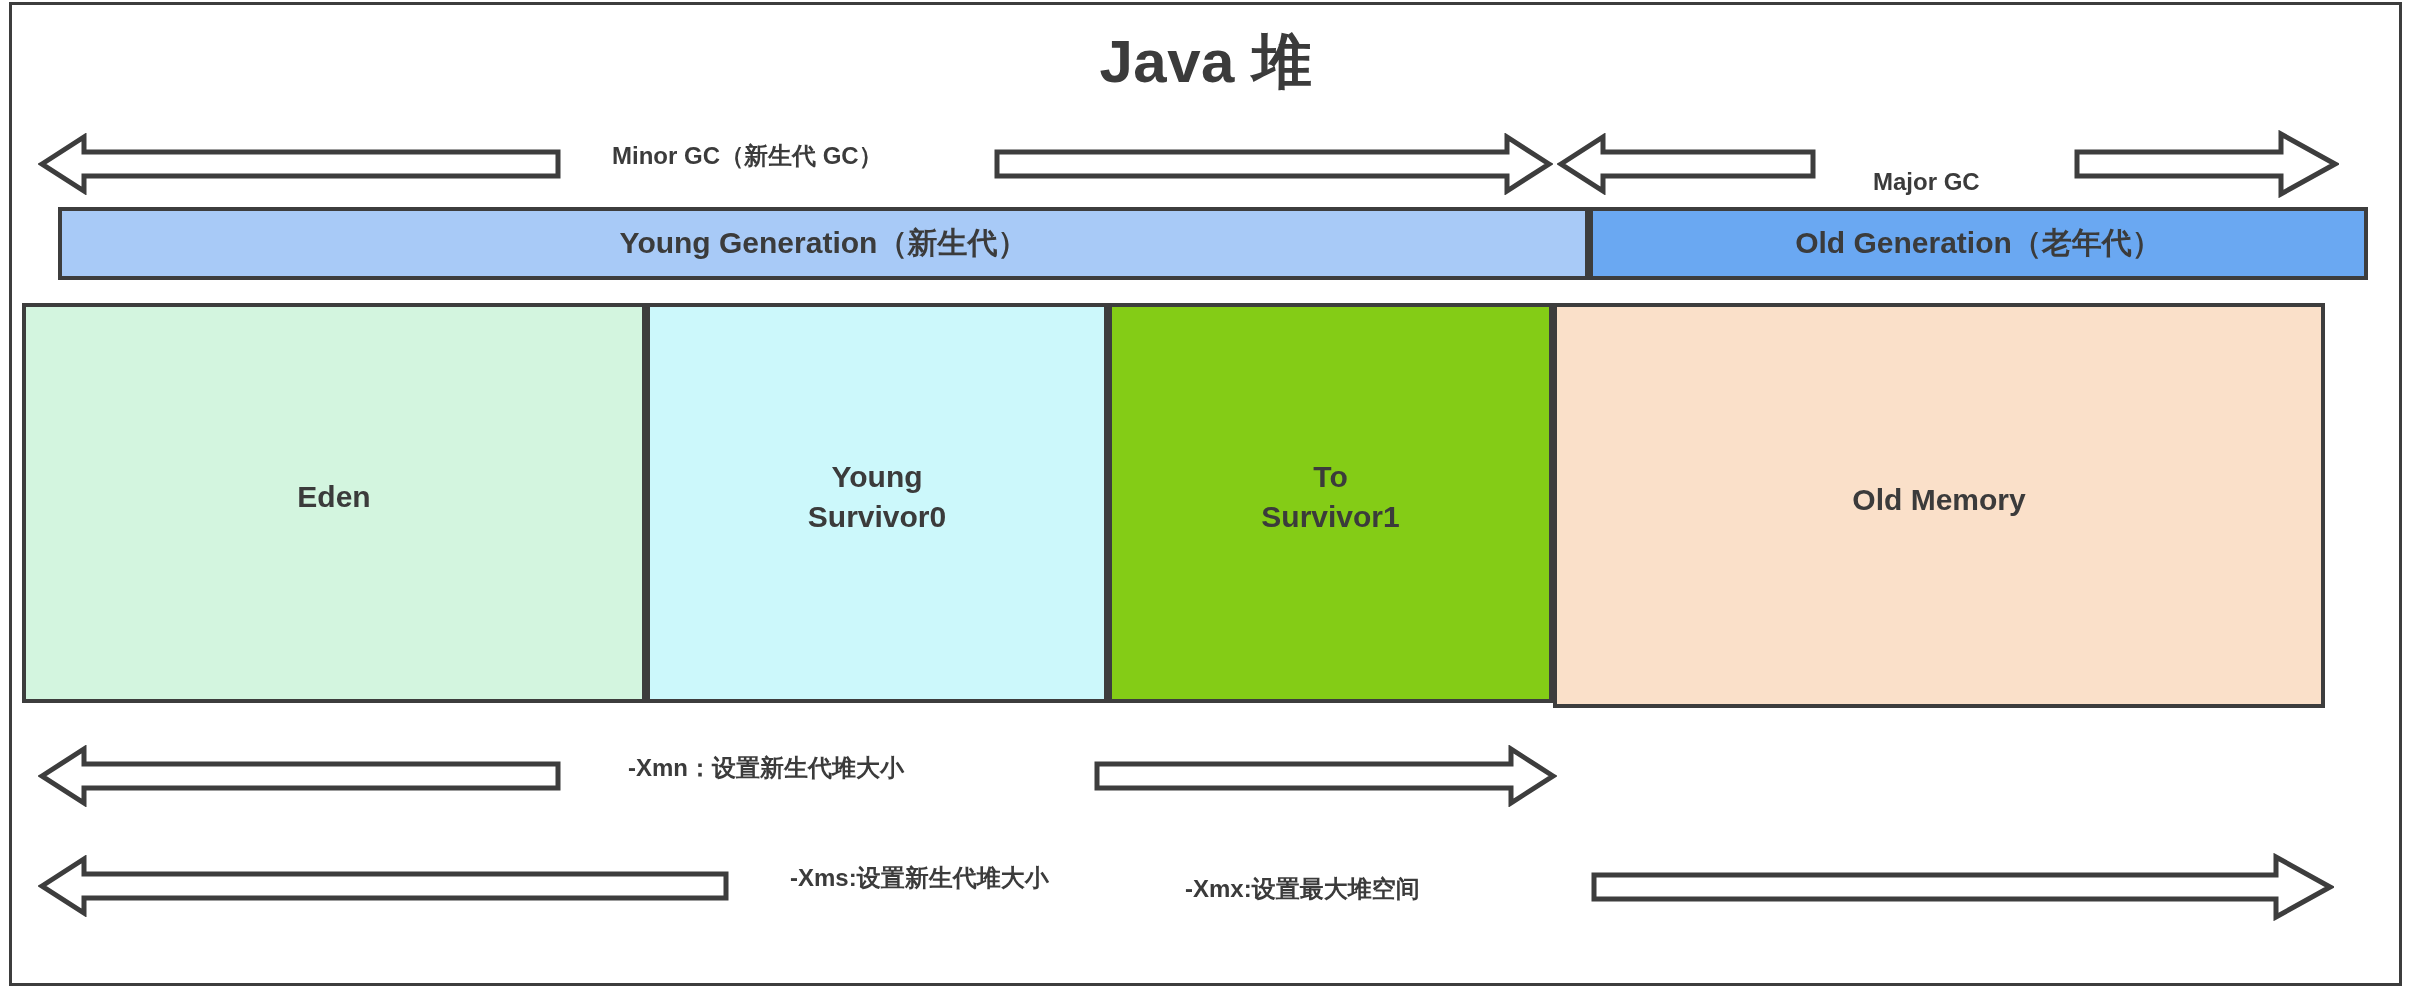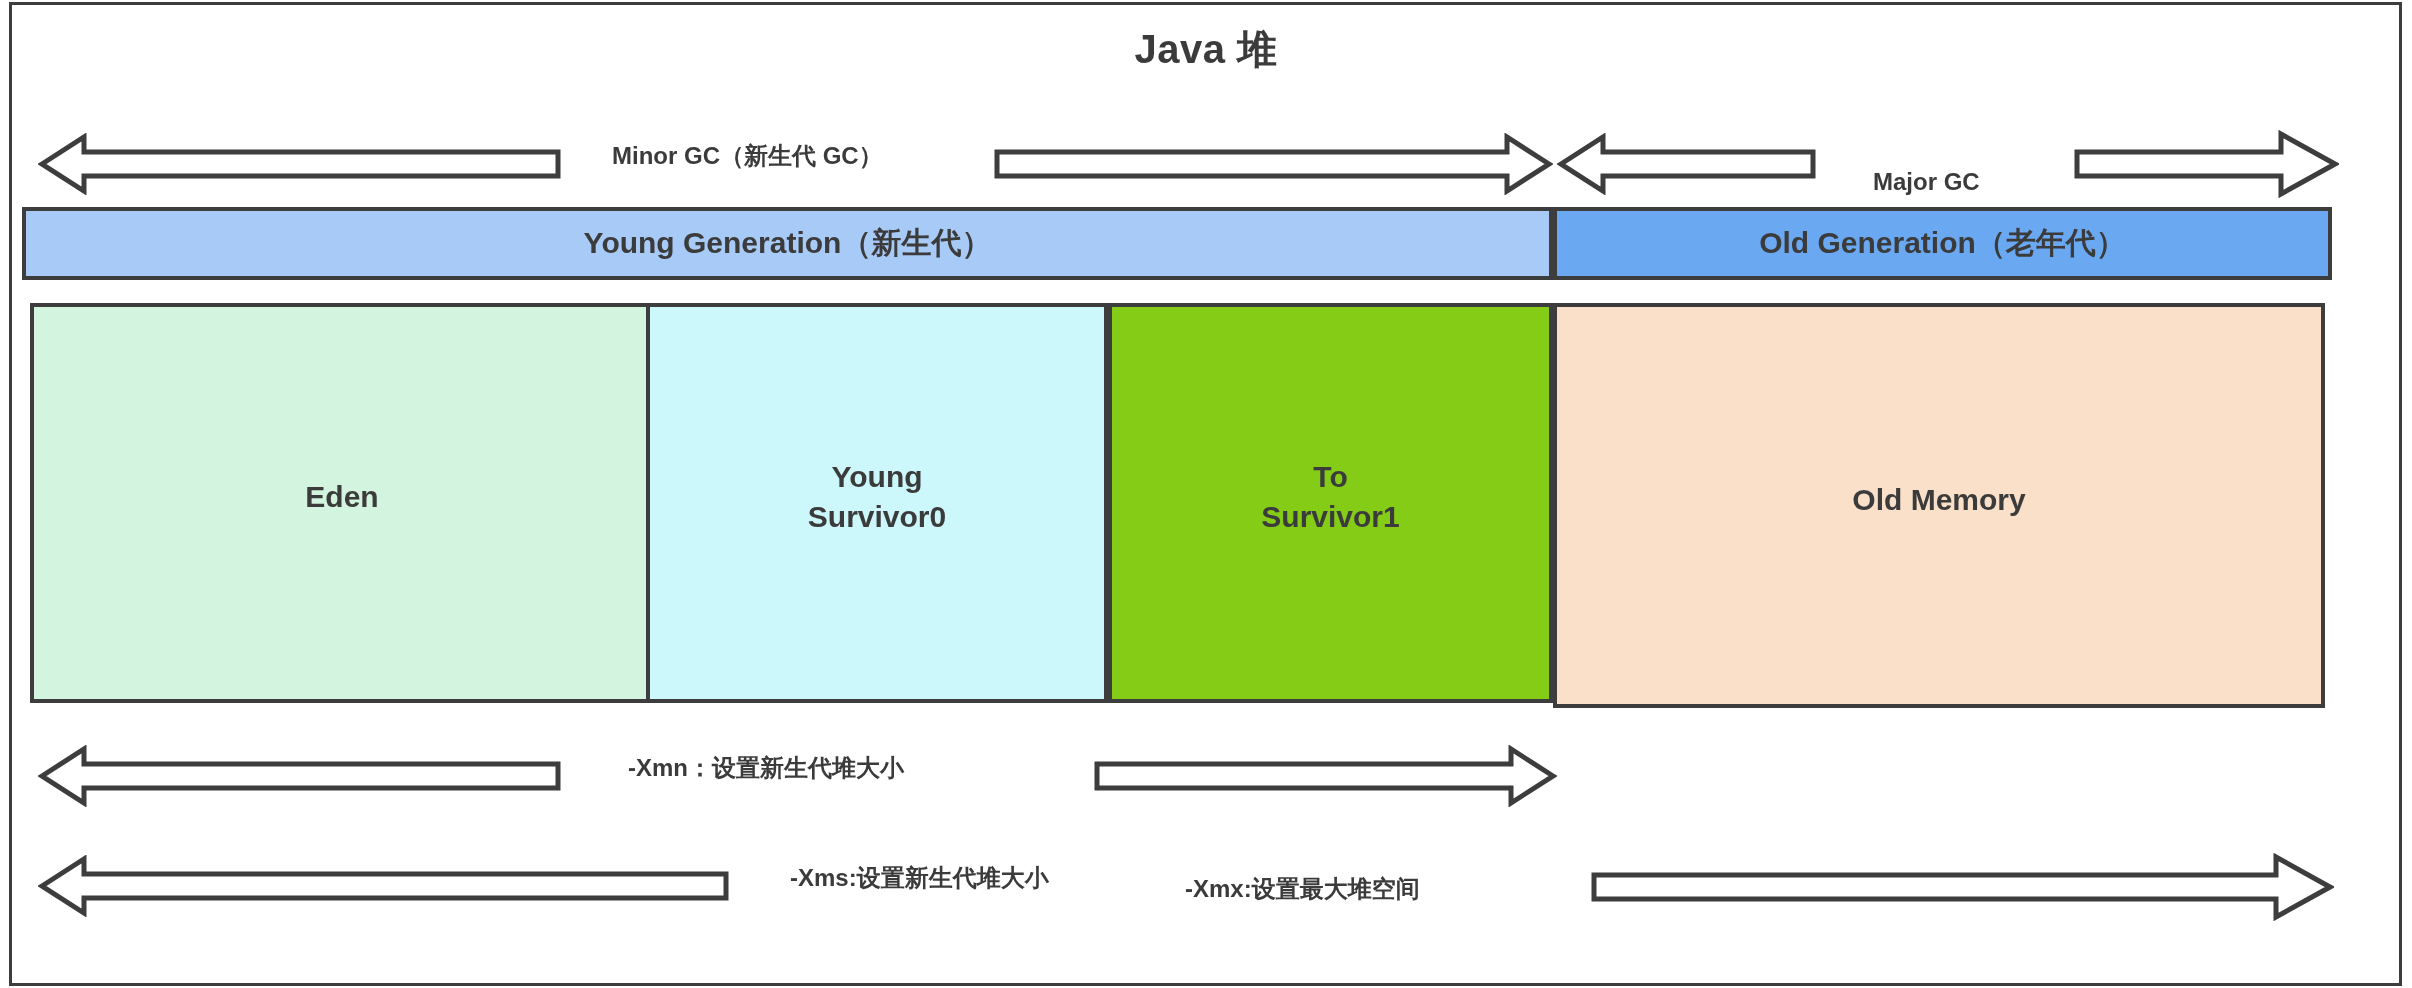--- a/index.html
+++ b/index.html
@@ -27,21 +27,21 @@
     border: 3px solid #3d3d3d;
     box-sizing: border-box;
   }
   
   #title {
     position: absolute;
     left: 0;
     top: 22px;
     width: 2412px;
     text-align: center;
-    font-size: 40px;
+    font-size: 60px;
     font-weight: bold;
     color: #3b3b3b;
     letter-spacing: 0.5px;
     white-space: nowrap;
   }
   
   .arrow {
     position: absolute;
   }
   .arrow svg { display: block; }
@@ -58,20 +58,21 @@
     position: absolute;
     box-sizing: border-box;
     border: 4px solid #3d3d3d;
     display: flex;
     align-items: center;
     justify-content: center;
     font-weight: bold;
     font-size: 30px;
     color: #3b3b3b;
     white-space: nowrap;
+    margin-left: 36px;
   }
   #young-gen-bar {
     left: 22px;
     top: 207px;
     width: 1531px;
     height: 73px;
     background: #a8caf7;
   }
   #old-gen-bar {
     left: 1553px;
@@ -89,21 +90,21 @@
     align-items: center;
     justify-content: center;
     text-align: center;
     font-weight: bold;
     font-size: 30px;
     line-height: 1.32;
     color: #3b3b3b;
     white-space: pre-line;
   }
   #box-eden {
-    left: 30px;
+    left: 22px;
     top: 303px;
     width: 624px;
     height: 400px;
     background: #d3f5df;
   }
   #box-from-survivor0 {
     left: 646px;
     top: 303px;
     width: 462px;
     height: 400px;

